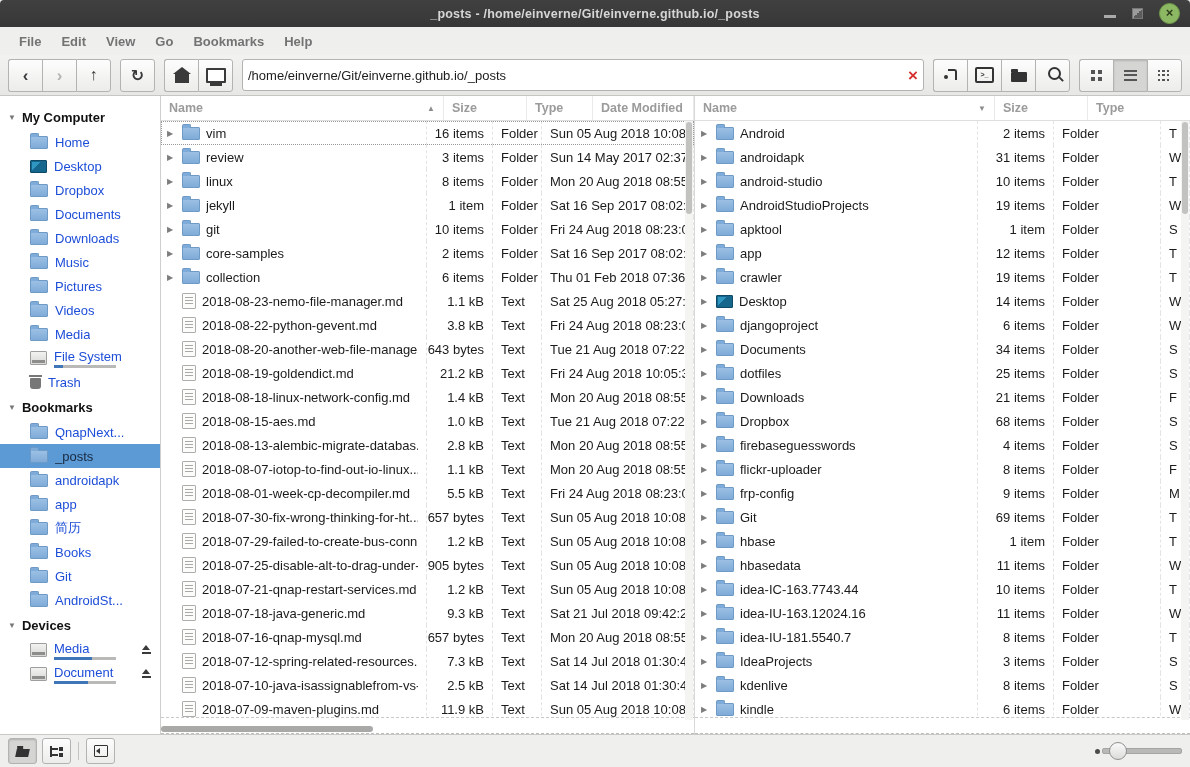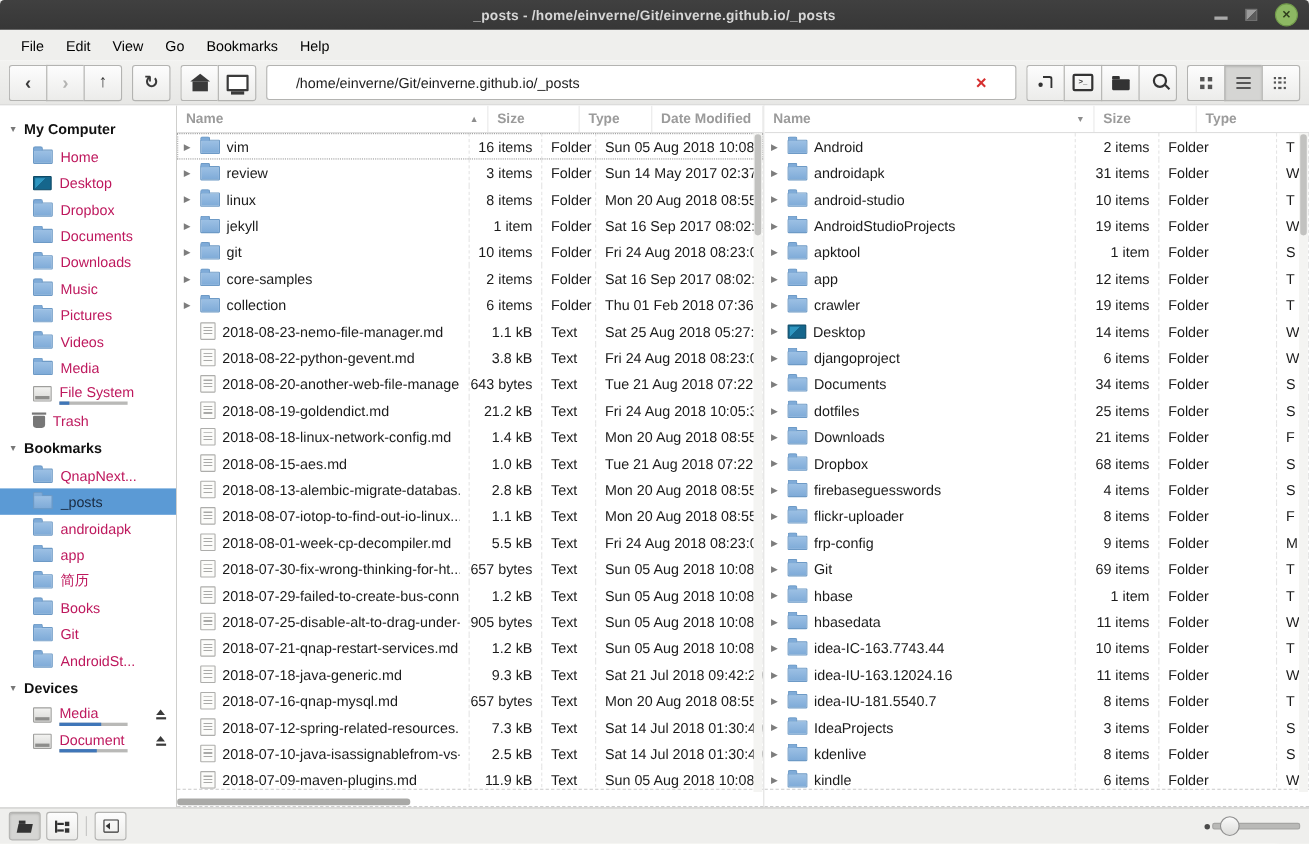--- a/index.html
+++ b/index.html
@@ -9,21 +9,21 @@
   
   .titlebar{height:27px;background:linear-gradient(#404040,#373737);display:flex;align-items:center;position:relative;flex:0 0 auto;border-radius:4px 4px 0 0;}
   .title-text{position:absolute;left:0;right:0;text-align:center;color:#d6d6d6;font-weight:bold;font-size:12.5px;letter-spacing:.2px;}
   .win-controls{margin-left:auto;display:flex;align-items:center;gap:16px;padding-right:10px;z-index:2;}
   .win-min{width:12px;height:3px;background:#a9a9a9;margin-top:6px;}
   .win-max{width:9px;height:9px;background:linear-gradient(135deg,#9c9c9c 50%,#5c5c5c 50%);border:1px solid #777;}
   .win-close{width:19px;height:19px;border-radius:50%;background:#8db863;border:1px solid #70984a;color:#2e3d1d;font-weight:bold;font-size:13px;line-height:17px;text-align:center;}
 
   
   .menubar{height:28px;background:#efefed;display:flex;align-items:center;padding-left:10px;gap:2px;flex:0 0 auto;}
-  .menu-item{font-size:13px;color:#000000;padding:4px 9px;border-radius:2px;}
+  .menu-item{font-size:13px;color:#737373;padding:4px 9px;border-radius:2px;font-weight:bold;}
 
   
   .toolbar{height:40px;background:linear-gradient(#f2f2f0,#e7e7e5);border-bottom:1px solid #c6c6c4;display:flex;align-items:center;padding:0 8px;gap:9px;flex:0 0 auto;}
   .btn-group{display:flex;}
   .tbtn{width:33px;height:31px;background:linear-gradient(#fdfdfd,#ececea);border:1px solid #b3b3b1;display:flex;align-items:center;justify-content:center;color:#3a3a3a;}
   .btn-group .tbtn{border-right-width:0;}
   .btn-group .tbtn:first-child{border-radius:3px 0 0 3px;}
   .btn-group .tbtn:last-child{border-radius:0 3px 3px 0;border-right-width:1px;}
   .btn-group .tbtn.single,.tbtn.single{border-radius:3px;border-right-width:1px;}
   .tbtn.active{background:#d5d5d3;box-shadow:inset 0 1px 2px rgba(0,0,0,.15);}
@@ -31,21 +31,21 @@
   .disabled{color:#b4b4b2;}
   .up-glyph{font-size:16px;font-weight:bold;}
   .refresh-glyph{font-size:16px;font-weight:bold;}
   
   .icon-home{position:relative;width:14px;height:9px;background:#3a3a3a;margin-top:6px;}
   .icon-home::before{content:"";position:absolute;top:-7px;left:-2px;border-left:9px solid transparent;border-right:9px solid transparent;border-bottom:7px solid #3a3a3a;}
   
   .icon-monitor{position:relative;width:16px;height:11px;border:2px solid #3a3a3a;border-radius:1px;background:#fff;}
   .icon-monitor::after{content:"";position:absolute;left:2px;right:2px;bottom:-5px;height:3px;background:#3a3a3a;}
   
-  .path-entry{flex:1;height:30px;background:#fff;border:1px solid #b3b3b1;border-radius:3px;display:flex;align-items:center;padding:0 24px;}
+  .path-entry{flex:1;height:30px;background:#fff;border:1px solid #b3b3b1;border-radius:3px;display:flex;align-items:center;padding:0 3px;}
   .path-entry input{flex:1;border:none;outline:none;font-size:13px;color:#1c1c1c;font-family:inherit;background:transparent;}
   .clear-x{color:#d63030;font-size:17px;font-weight:bold;line-height:1;padding:0 2px;}
   
   .icon-goto{position:relative;width:14px;height:12px;}
   .icon-goto::before{content:"";position:absolute;left:0;bottom:2px;width:4px;height:4px;background:#333;border-radius:50%;}
   .icon-goto::after{content:"";position:absolute;right:1px;top:0;width:7px;height:9px;border-right:2px solid #333;border-top:2px solid #333;border-radius:0 3px 0 0;}
   
   .icon-terminal{width:15px;height:12px;border:2px solid #333;border-radius:2px;font-size:7px;font-weight:bold;color:#333;line-height:11px;text-align:center;letter-spacing:0;}
   
   .icon-folder-dark{position:relative;width:16px;height:10px;background:#333;border-radius:1px;margin-top:3px;}
@@ -69,21 +69,21 @@
     linear-gradient(#555,#555) 4px 9px/3px 2px no-repeat,
     linear-gradient(#555,#555) 9px 0/2px 2px no-repeat,
     linear-gradient(#555,#555) 9px 4.5px/2px 2px no-repeat,
     linear-gradient(#555,#555) 9px 9px/2px 2px no-repeat;}
 
   
   .main{flex:1;display:flex;min-height:0;background:#fff;}
   .sidebar{width:160px;flex:0 0 160px;border-right:1px solid #cfcfcd;background:#fff;padding-top:8px;overflow:hidden;font-size:13px;}
   .sb-header{display:flex;align-items:center;height:26px;padding-left:8px;gap:6px;font-weight:bold;color:#111;font-size:13px;}
   .sb-tri{color:#777;font-size:8px;}
-  .sb-item{display:flex;align-items:center;height:24px;padding-left:30px;gap:7px;color:#be185d;position:relative;}
+  .sb-item{display:flex;align-items:center;height:24px;padding-left:30px;gap:7px;color:#1d4ed8;position:relative;}
   .sb-item.selected{background:#5b9ad5;color:#18293f;}
   .sb-label-wrap{display:flex;flex-direction:column;min-width:0;}
   .sb-label{white-space:nowrap;overflow:hidden;max-width:92px;}
   .usage{height:3px;width:62px;background:#b9b9b7;margin-top:1px;}
   .usage>span{display:block;height:3px;background:#3f76b8;}
   .eject{margin-left:auto;margin-right:8px;position:relative;width:11px;height:10px;}
   .eject::before{content:"";position:absolute;left:1px;top:0;border-left:4.5px solid transparent;border-right:4.5px solid transparent;border-bottom:5px solid #3a3a3a;}
   .eject::after{content:"";position:absolute;left:1px;bottom:1px;width:9px;height:2.5px;background:#3a3a3a;}
 
   

